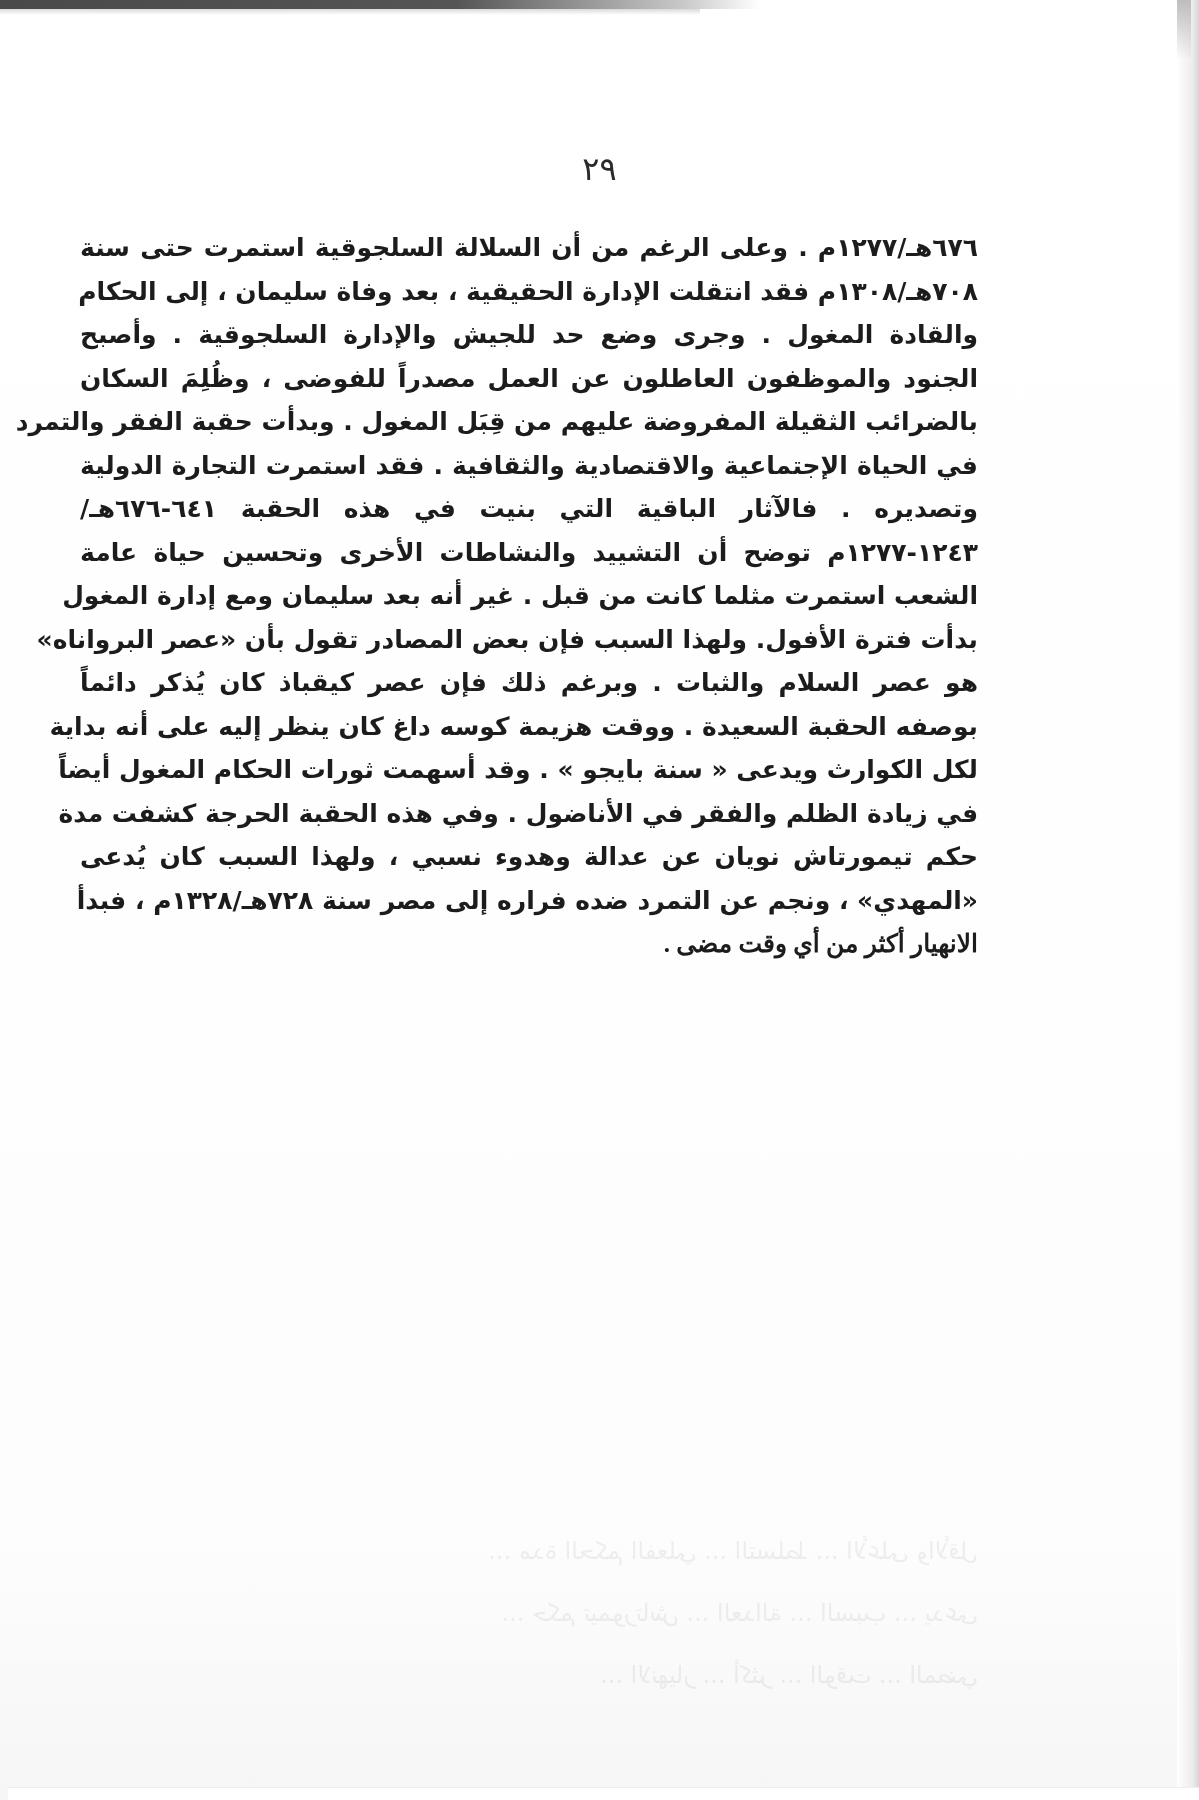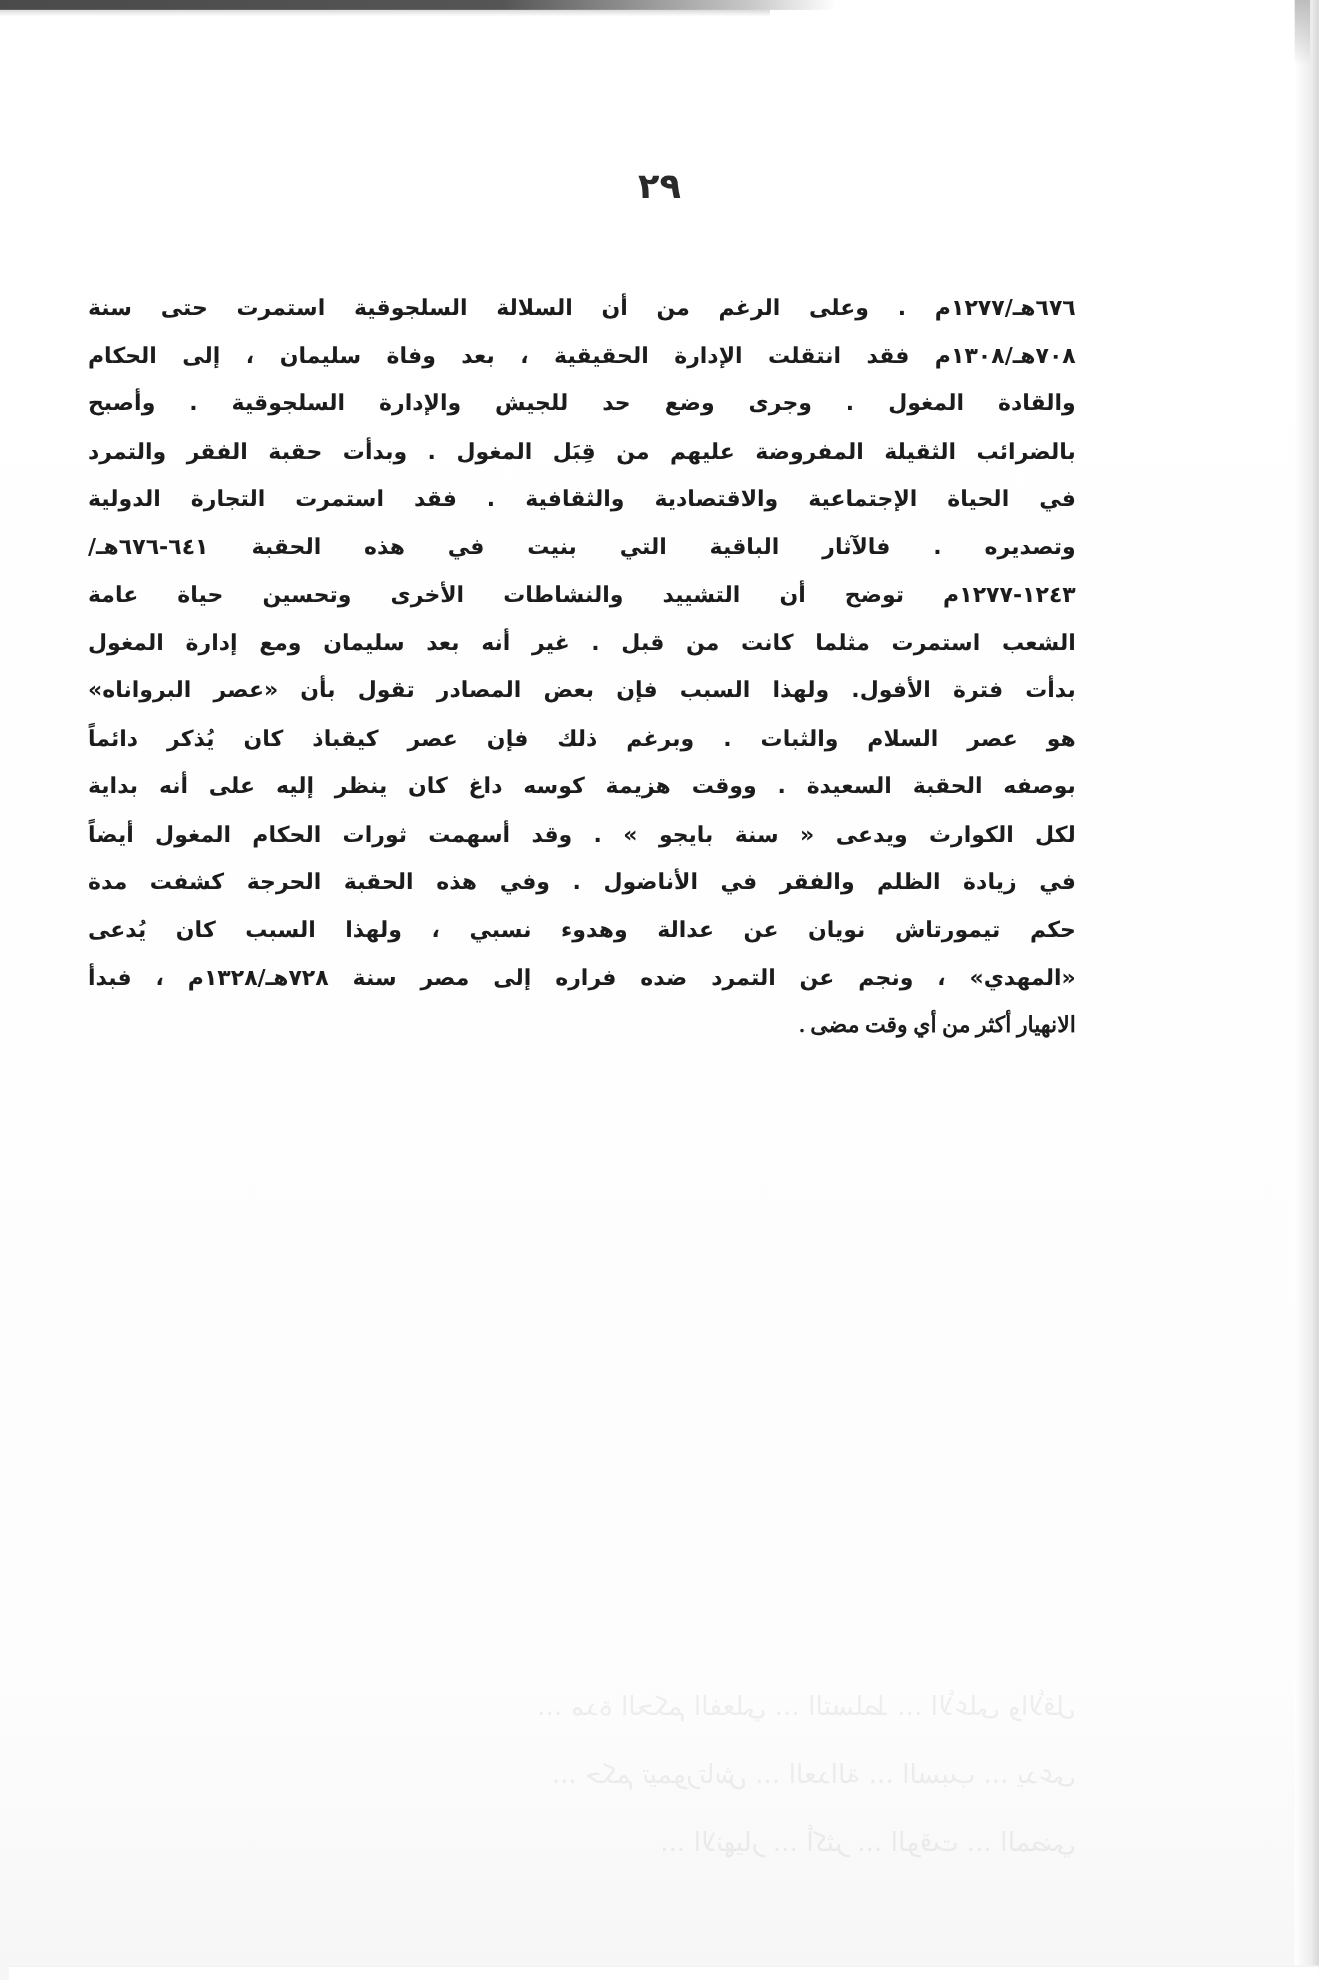--- a/index.html
+++ b/index.html
@@ -48,36 +48,35 @@
       background: #ffffff;
       border-top: 1px solid #eeeeee;
     }
     .page-number {
       position: absolute;
       left: 0; right: 0;
       top: 150px;
       text-align: center;
       font-size: 32px;
       color: #2a2a2a;
-      font-weight: bold;
+      font-weight: normal;
       direction: rtl;
     }
     .body-text {
       position: absolute;
       left: 80px;
       top: 226px;
       width: 898px;
       direction: rtl;
       text-align: justify;
       text-align-last: right;
       color: #1c1c1c;
-      font-size: 20px;
+      font-size: 25px;
       font-weight: bold;
       line-height: 43.5px;
-      margin-top: 32px;
     }
     .line {
       display: block;
       white-space: nowrap;
       text-align: justify;
       text-align-last: justify;
       height: 43.5px;
     }
     .line.last {
       text-align-last: right;
@@ -106,20 +105,21 @@
   <div class="top-edge-shadow"></div>
   <div class="right-edge"></div>
   <div class="right-edge-top"></div>
 
   <div class="page-number">٢٩</div>
 
   <div class="body-text">
     <span class="line">٦٧٦هـ/١٢٧٧م . وعلى الرغم من أن السلالة السلجوقية استمرت حتى سنة</span>
     <span class="line">٧٠٨هـ/١٣٠٨م  فقد انتقلت الإدارة الحقيقية ، بعد وفاة سليمان ، إلى الحكام</span>
     <span class="line">والقادة المغول . وجرى وضع حد للجيش والإدارة السلجوقية . وأصبح</span>
+    <span class="line">الجنود والموظفون العاطلون عن العمل مصدراً للفوضى ، وظُلِمَ السكان</span>
     <span class="line">بالضرائب الثقيلة المفروضة عليهم من قِبَل المغول . وبدأت حقبة الفقر والتمرد</span>
     <span class="line">في الحياة الإجتماعية والاقتصادية والثقافية . فقد استمرت التجارة الدولية</span>
     <span class="line">وتصديره . فالآثار الباقية التي بنيت في هذه الحقبة ٦٤١-٦٧٦هـ/</span>
     <span class="line">١٢٤٣-١٢٧٧م توضح أن التشييد والنشاطات الأخرى  وتحسين حياة عامة</span>
     <span class="line">الشعب استمرت مثلما كانت من قبل . غير أنه بعد سليمان ومع إدارة المغول</span>
     <span class="line">بدأت فترة الأفول. ولهذا السبب فإن بعض المصادر تقول بأن «عصر البرواناه»</span>
     <span class="line">هو عصر السلام والثبات . وبرغم ذلك فإن عصر كيقباذ كان يُذكر دائماً</span>
     <span class="line">بوصفه الحقبة السعيدة . ووقت هزيمة كوسه داغ كان ينظر إليه على أنه بداية</span>
     <span class="line">لكل الكوارث ويدعى « سنة بايجو » . وقد أسهمت ثورات الحكام  المغول أيضاً</span>
     <span class="line">في زيادة الظلم والفقر في الأناضول . وفي هذه الحقبة الحرجة كشفت مدة</span>

